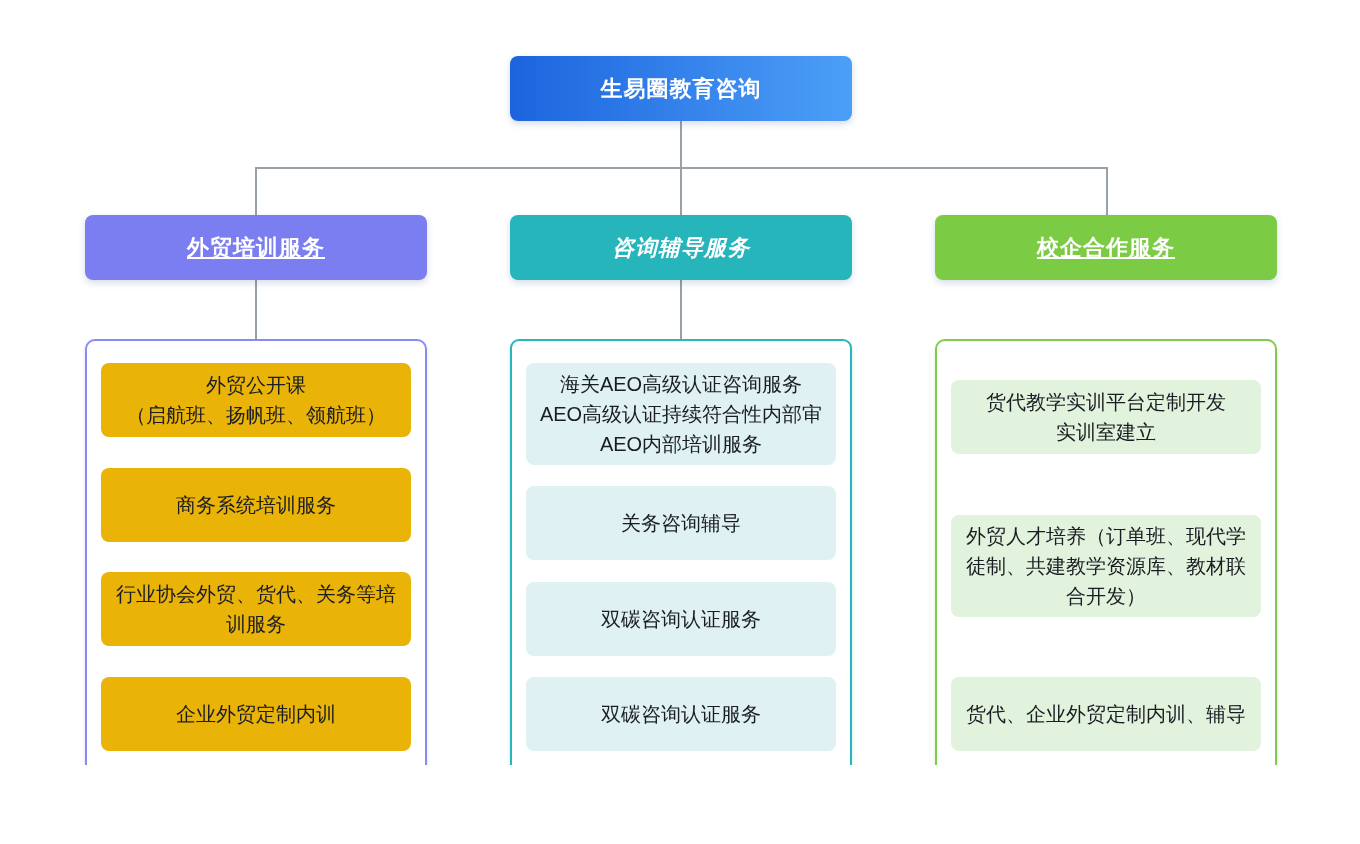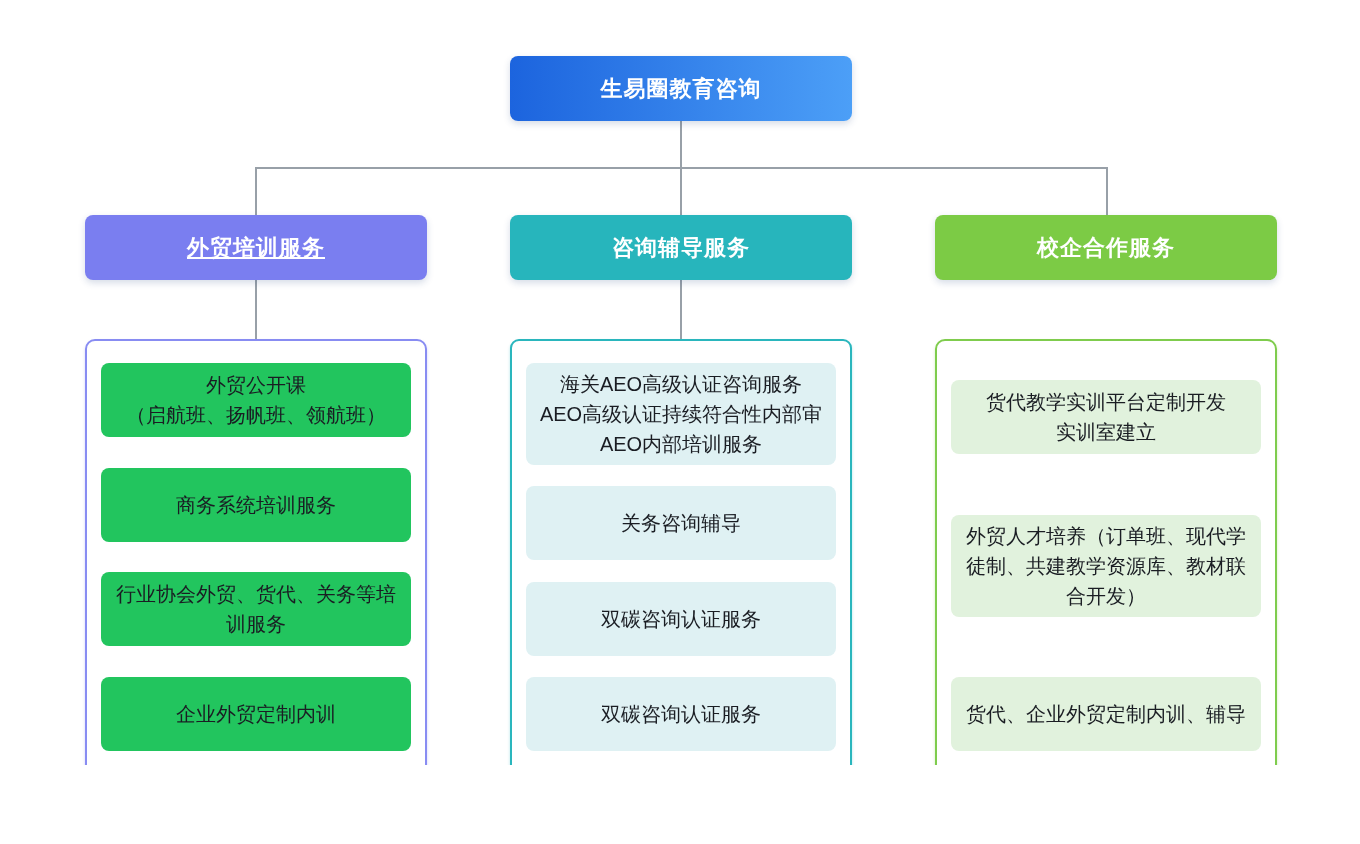--- a/index.html
+++ b/index.html
@@ -26,22 +26,22 @@
     justify-content: center;
     color: #ffffff;
     font-weight: bold;
     font-size: 22px;
     letter-spacing: 1px;
     box-shadow: 0 3px 7px rgba(30, 60, 120, 0.18);
     z-index: 2;
   }
   .root { left: 510px; top: 56px; background: linear-gradient(90deg, #1C64DE 0%, #4C9FF7 100%); }
   .b1   { left: 85px;  top: 215px; background: #7A7EF0; text-decoration: underline; }
-  .b2   { left: 510px; top: 215px; background: #27B5BC; }
-  .b3   { left: 935px; top: 215px; background: #7CCB45; }
+  .b2   { left: 510px; top: 215px; background: #27B5BC; font-style: italic; }
+  .b3   { left: 935px; top: 215px; background: #7CCB45; text-decoration: underline; }
 
   
   .line { position: absolute; background: #98A0A8; z-index: 1; }
   .v { width: 2px; }
   .h { height: 2px; }
 
   
   .group {
     position: absolute;
     top: 339px;
@@ -68,21 +68,21 @@
     align-items: center;
     justify-content: center;
     text-align: center;
     white-space: pre-line;
     font-size: 20px;
     line-height: 30px;
     color: #1A1D23;
     padding: 6px 8px;
     box-sizing: border-box;
   }
-  .g1 .item { background: #22c55e; }
+  .g1 .item { background: #eab308; }
   .g2 .item { background: #DFF1F3; }
   .g3 .item { background: #E1F2DD; margin-top: 17px; }
 </style>
 </head>
 <body>
 
 <div class="canvas">
 
   <div class="node root">
     <span>生易圈教育咨询</span>

